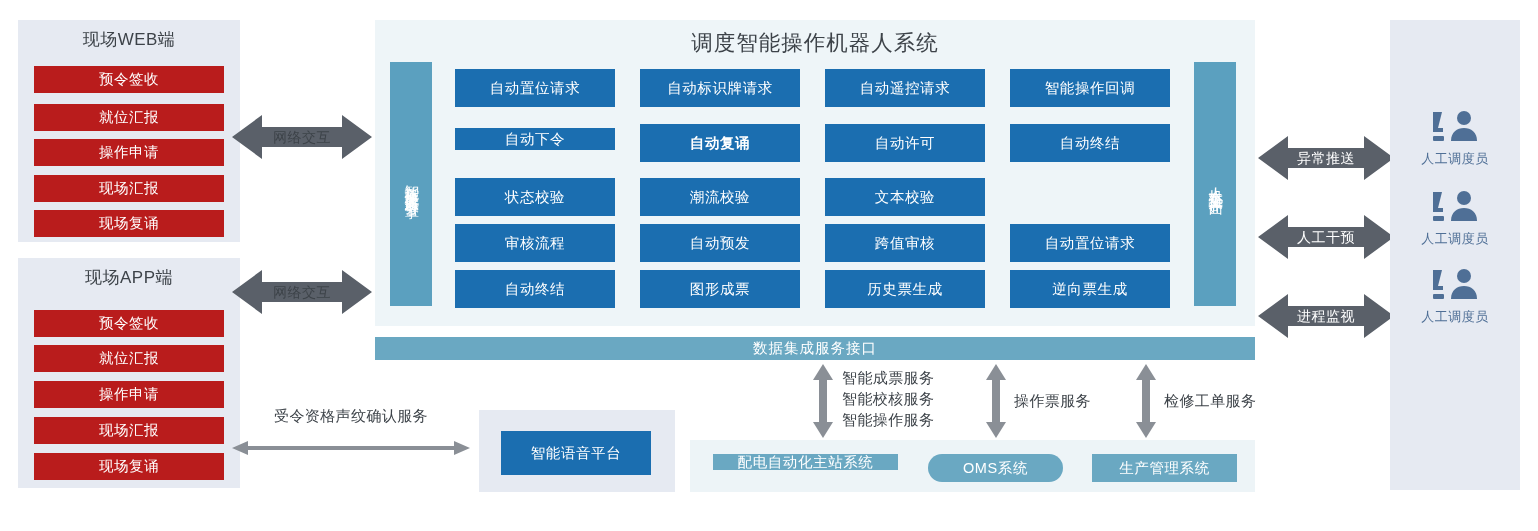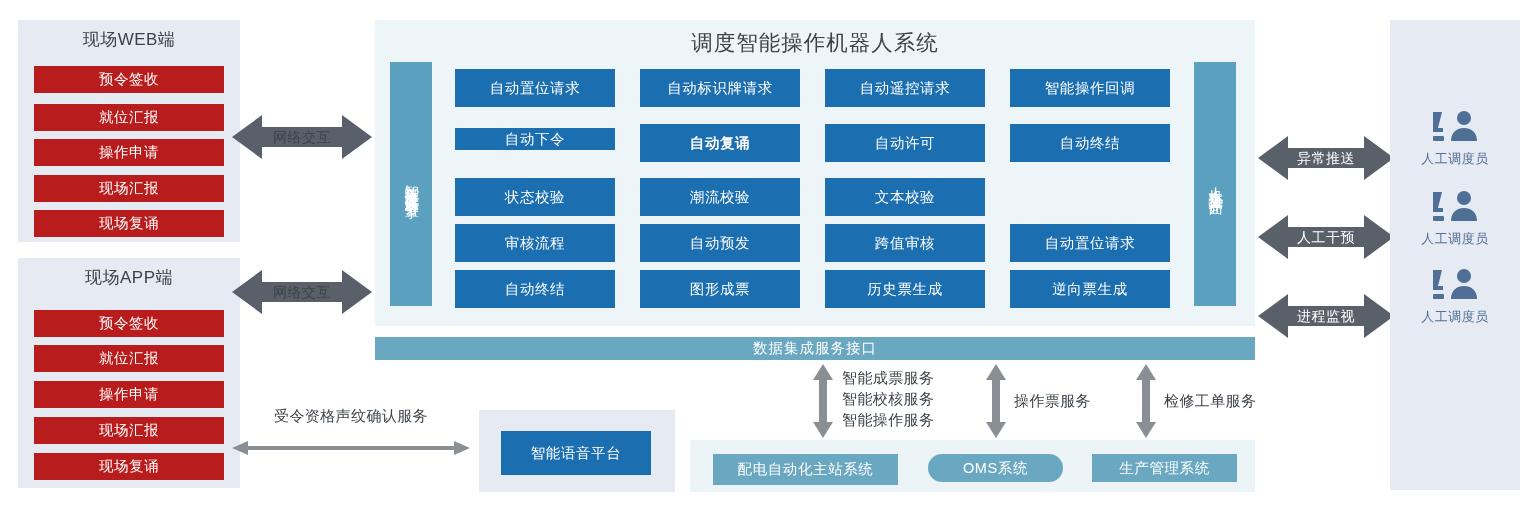--- a/index.html
+++ b/index.html
@@ -281,17 +281,17 @@
     <svg width="22" height="74" viewBox="0 0 22 74">
       <path d="M11,0 L21,16 L15,16 L15,58 L21,58 L11,74 L1,58 L7,58 L7,16 L1,16 Z" fill="#8a8f96"></path>
     </svg>
   </div>
   <div class="svc-label" style="left:1164px;top:390px;">检修工单服务</div>
 
   <div class="panel-light" style="left:479px;top:410px;width:196px;height:82px;"></div>
   <div class="voice-box" style="left:501px;top:431px;width:150px;height:44px;">智能语音平台</div>
 
   <div class="panel-pale" style="left:690px;top:440px;width:565px;height:52px;"></div>
-  <div class="sys-box" style="left:713px;top:454px;width:185px;height:31px;">配电自动化主站系统</div>
+  <div class="sys-box" style="left:713px;top:454px;width:185px;height:16px;">配电自动化主站系统</div>
   <div class="sys-box" style="left:928px;top:454px;width:135px;height:28px;border-radius:14px;">OMS系统</div>
   <div class="sys-box" style="left:1092px;top:454px;width:145px;height:28px;">生产管理系统</div>
 
 </div>
 
 </body></html>

